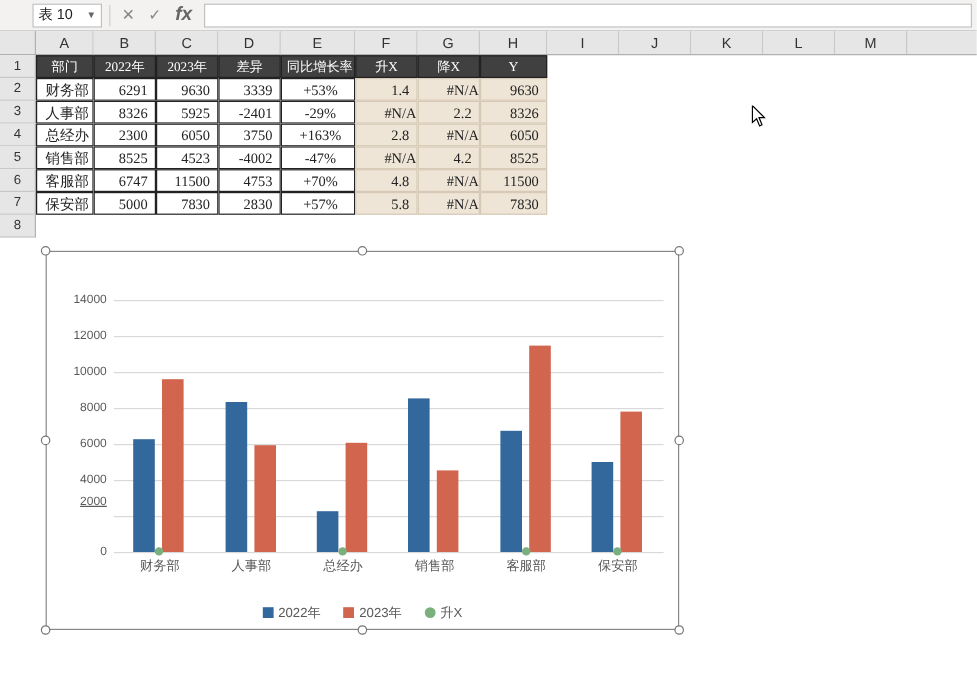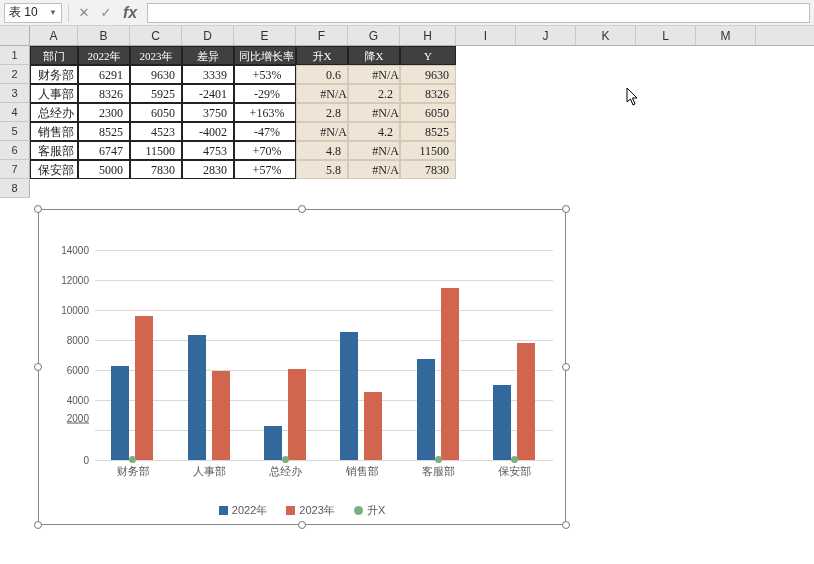--- a/index.html
+++ b/index.html
@@ -27,20 +27,21 @@
   .name-box {
     width: 58px;
     height: 20px;
     background: #fff;
     border: 1px solid #c0c0c0;
     font-size: 12px;
     padding: 0 4px;
     display: flex;
     align-items: center;
     justify-content: space-between;
+    margin-left: 23px;
   }
   .name-box .dd { font-size: 8px; color: #666; }
   .tb-sep { width: 1px; height: 18px; background: #d0d0d0; margin: 0 2px; }
   .tb-icon { width: 18px; height: 18px; display: flex; align-items: center; justify-content: center; color: #888; font-size: 13px; }
   .fx { font-style: italic; font-weight: bold; color: #666; font-size: 16px; margin-left: 4px; }
   .formula-bar { flex: 1; height: 20px; background: #fff; border: 1px solid #c0c0c0; margin-left: 6px; }
 
   
   .col-headers {
     height: 20px;
@@ -196,21 +197,21 @@
   </div>
 
   <div id="data-rows">
       <div class="row">
         <div class="rh">2</div>
         <div class="cell bcell center colA">财务部</div>
         <div class="cell bcell colB">6291</div>
         <div class="cell bcell colC">9630</div>
         <div class="cell bcell colD">3339</div>
         <div class="cell bcell center colE">+53%</div>
-        <div class="cell tan  colF">0.6</div>
+        <div class="cell tan  colF">1.4</div>
         <div class="cell tan center colG">#N/A</div>
         <div class="cell tan colH">9630</div>
       </div>
       <div class="row">
         <div class="rh">3</div>
         <div class="cell bcell center colA">人事部</div>
         <div class="cell bcell colB">8326</div>
         <div class="cell bcell colC">5925</div>
         <div class="cell bcell colD">-2401</div>
         <div class="cell bcell center colE">-29%</div>

